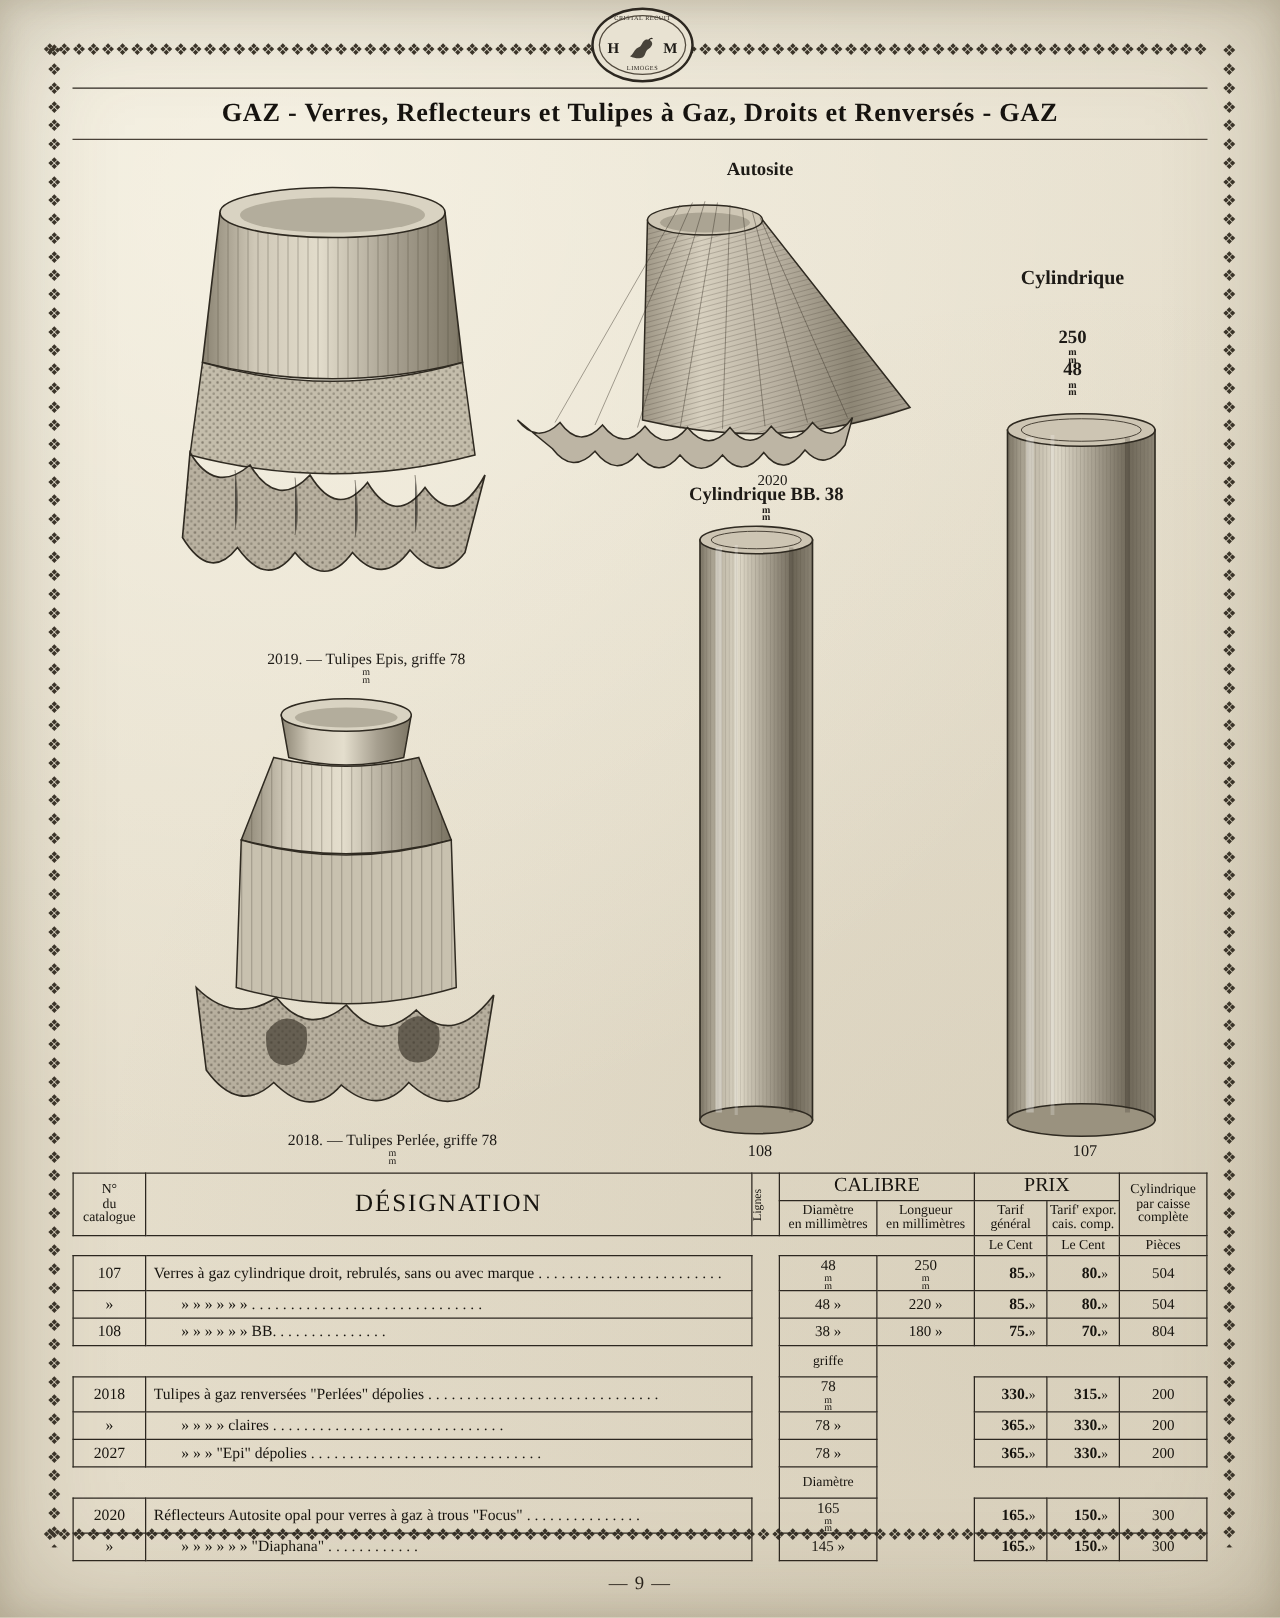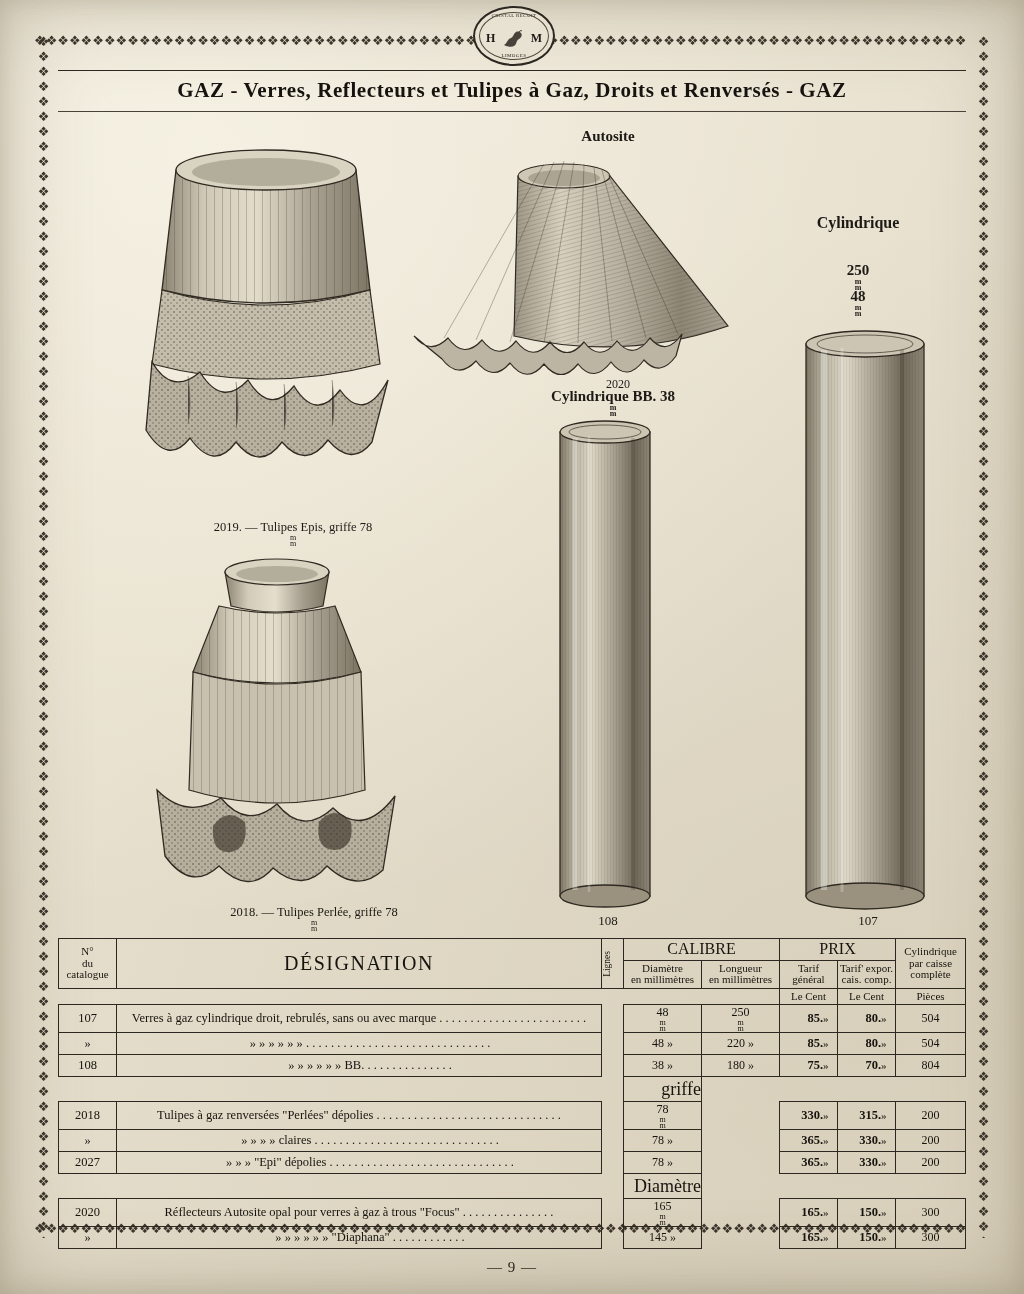--- a/index.html
+++ b/index.html
@@ -80,29 +80,29 @@
   .eng{position:absolute;}
   svg{display:block;}
 
   
   .tbl-wrap{position:absolute;left:58px;right:58px;top:938px;}
   table{border-collapse:collapse;width:100%;font-family:"Liberation Serif", serif;color:#17140f;}
   td,th{border:1px solid #2c2720;padding:0;font-weight:normal;}
   .hdr td{text-align:center;font-size:11px;line-height:1.05;padding:2px 1px;}
   .hdr .big{font-size:16px;}
   .dots{display:inline-block;}
-  .desig{font-size:12.5px;padding:1px 6px;text-align:center;}
+  .desig{font-size:12.5px;padding:1px 6px;}
   .num{text-align:center;font-size:12.5px;width:52px;}
   .ctr{text-align:center;font-size:12px;}
   .lignes{writing-mode:vertical-rl;transform:rotate(180deg);font-size:9.5px;text-align:center;}
   .rowline td{height:19px;}
   .nb{border:none !important;}
   .pricecell{text-align:right;padding-right:2px;font-size:12.5px;}
   .pricedot{display:inline-block;width:12px;text-align:left;font-size:11px;}
-  .griffe{text-align:right;font-size:18px;font-style:normal;}
+  .griffe{text-align:center;font-size:11px;font-style:normal;}
 
   .folio{position:absolute;left:0;right:0;bottom:18px;text-align:center;font-size:15px;color:#241f19;letter-spacing:1px;}
 </style>
 </head>
 <body>
 
 <div class="paper-tint"></div>
 
 <div class="orn-frame">
   <div class="orn-edge orn-top">❖❖❖❖❖❖❖❖❖❖❖❖❖❖❖❖❖❖❖❖❖❖❖❖❖❖❖❖❖❖❖❖❖❖❖❖❖❖❖❖❖❖❖❖❖❖❖❖❖❖❖❖❖❖❖❖❖❖❖❖❖❖❖❖❖❖❖❖❖❖❖❖❖❖❖❖❖❖❖❖</div>

